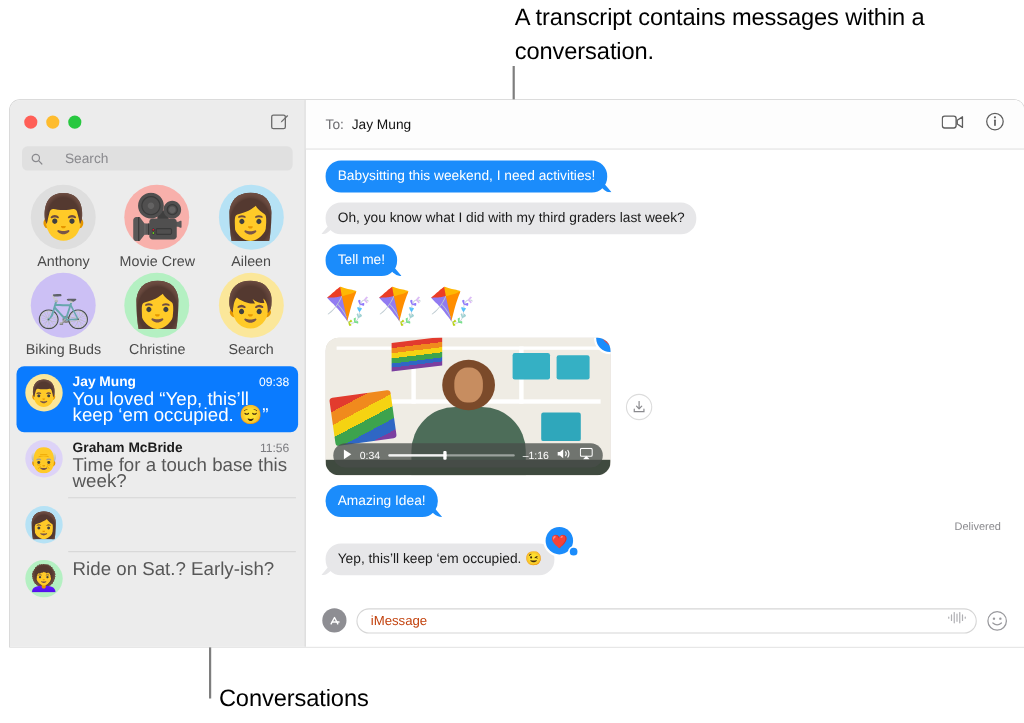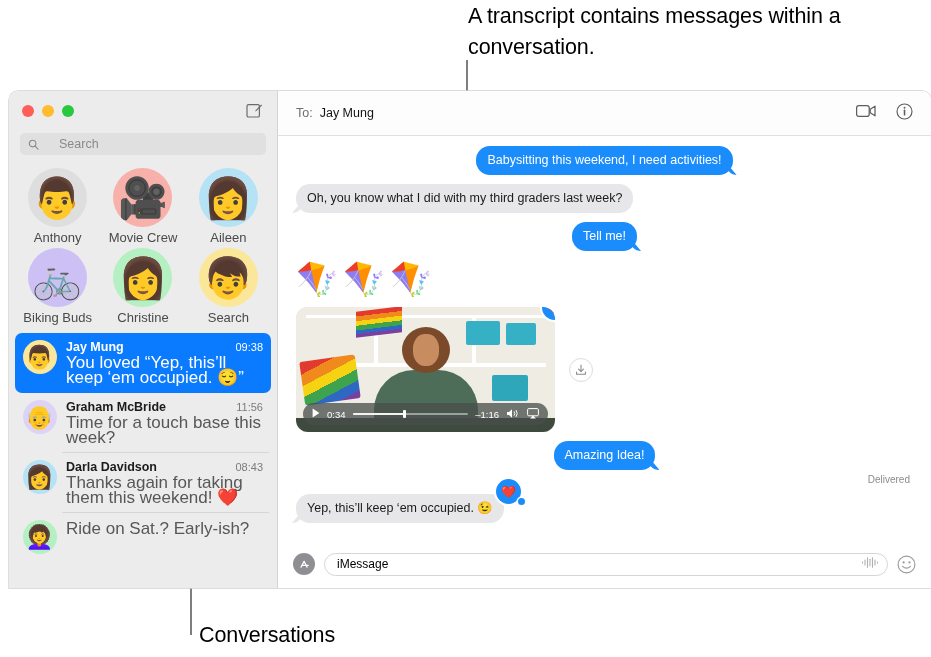--- a/index.html
+++ b/index.html
@@ -142,21 +142,21 @@
   #to-label { font-size: 12.5px; color: #6e6e72; margin-right: 7px; }
   #to-recipient { font-size: 12.5px; color: #141414; }
   #header-actions { margin-left: auto; display: flex; align-items: center; gap: 20px; }
 
   #messages {
     flex: 1; padding: 10px 18px 4px 18px;
     display: flex; flex-direction: column; gap: 9px;
     overflow: hidden;
   }
   .msg-row { display: flex; }
-  .msg-row.out { justify-content: center; }
+  .msg-row.out { justify-content: flex-start; }
   .msg-row.in { justify-content: flex-start; }
   .bubble {
     max-width: 70%;
     font-size: 12.5px; line-height: 16px;
     padding: 6px 11px 7px 11px;
     border-radius: 14px;
     position: relative;
   }
   .bubble.out { background: #1b8cfb; color: #ffffff; }
   .bubble.in  { background: #e7e7e9; color: #1b1b1b; }
@@ -262,21 +262,21 @@
     display: flex; align-items: center; justify-content: center;
     cursor: pointer; flex: 0 0 22px;
   }
   #message-input-wrap {
     flex: 1; height: 23px;
     border: 0.8px solid #d6d6d6; border-radius: 12px;
     display: flex; align-items: center;
     padding: 0 8px 0 12px; gap: 8px;
     background: #fff;
   }
-  #message-placeholder { flex: 1; font-size: 12px; color: #000000; }
+  #message-placeholder { flex: 1; font-size: 12px; color: #c2410c; }
   #emoji-button { width: 19px; height: 19px; cursor: pointer; flex: 0 0 19px; }
 </style>
 </head>
 <body>
 
 <div class="callout-text" id="callout-top">A transcript contains messages within a conversation.</div>
 <div class="leader-line" id="leader-top"></div>
 
 <div class="callout-text" id="callout-bottom">Conversations</div>
 <div class="leader-line" id="leader-bottom"></div>
@@ -373,27 +373,20 @@
             <span class="conv-time">11:56</span>
           </div>
           <div class="conv-preview">Time for a touch base this week?</div>
         </div>
       </div>
 
       <div class="conv-row divided">
         <div class="conv-avatar" style="background:#b6e2f5">
             <span>👩</span>
           </div>
-        <div class="conv-body">
-          <div class="conv-top">
-            <span class="conv-name">Darla Davidson</span>
-            <span class="conv-time">08:43</span>
-          </div>
-          <div class="conv-preview">Thanks again for taking them this weekend! ❤️</div>
-        </div>
       </div>
 
       <div class="conv-row">
         <div class="conv-avatar" style="background:#b4f0c2">
             <span>👩‍🦱</span>
           </div>
         <div class="conv-body">
           <div class="conv-preview">Ride on Sat.? Early-ish?</div>
         </div>
       </div>

